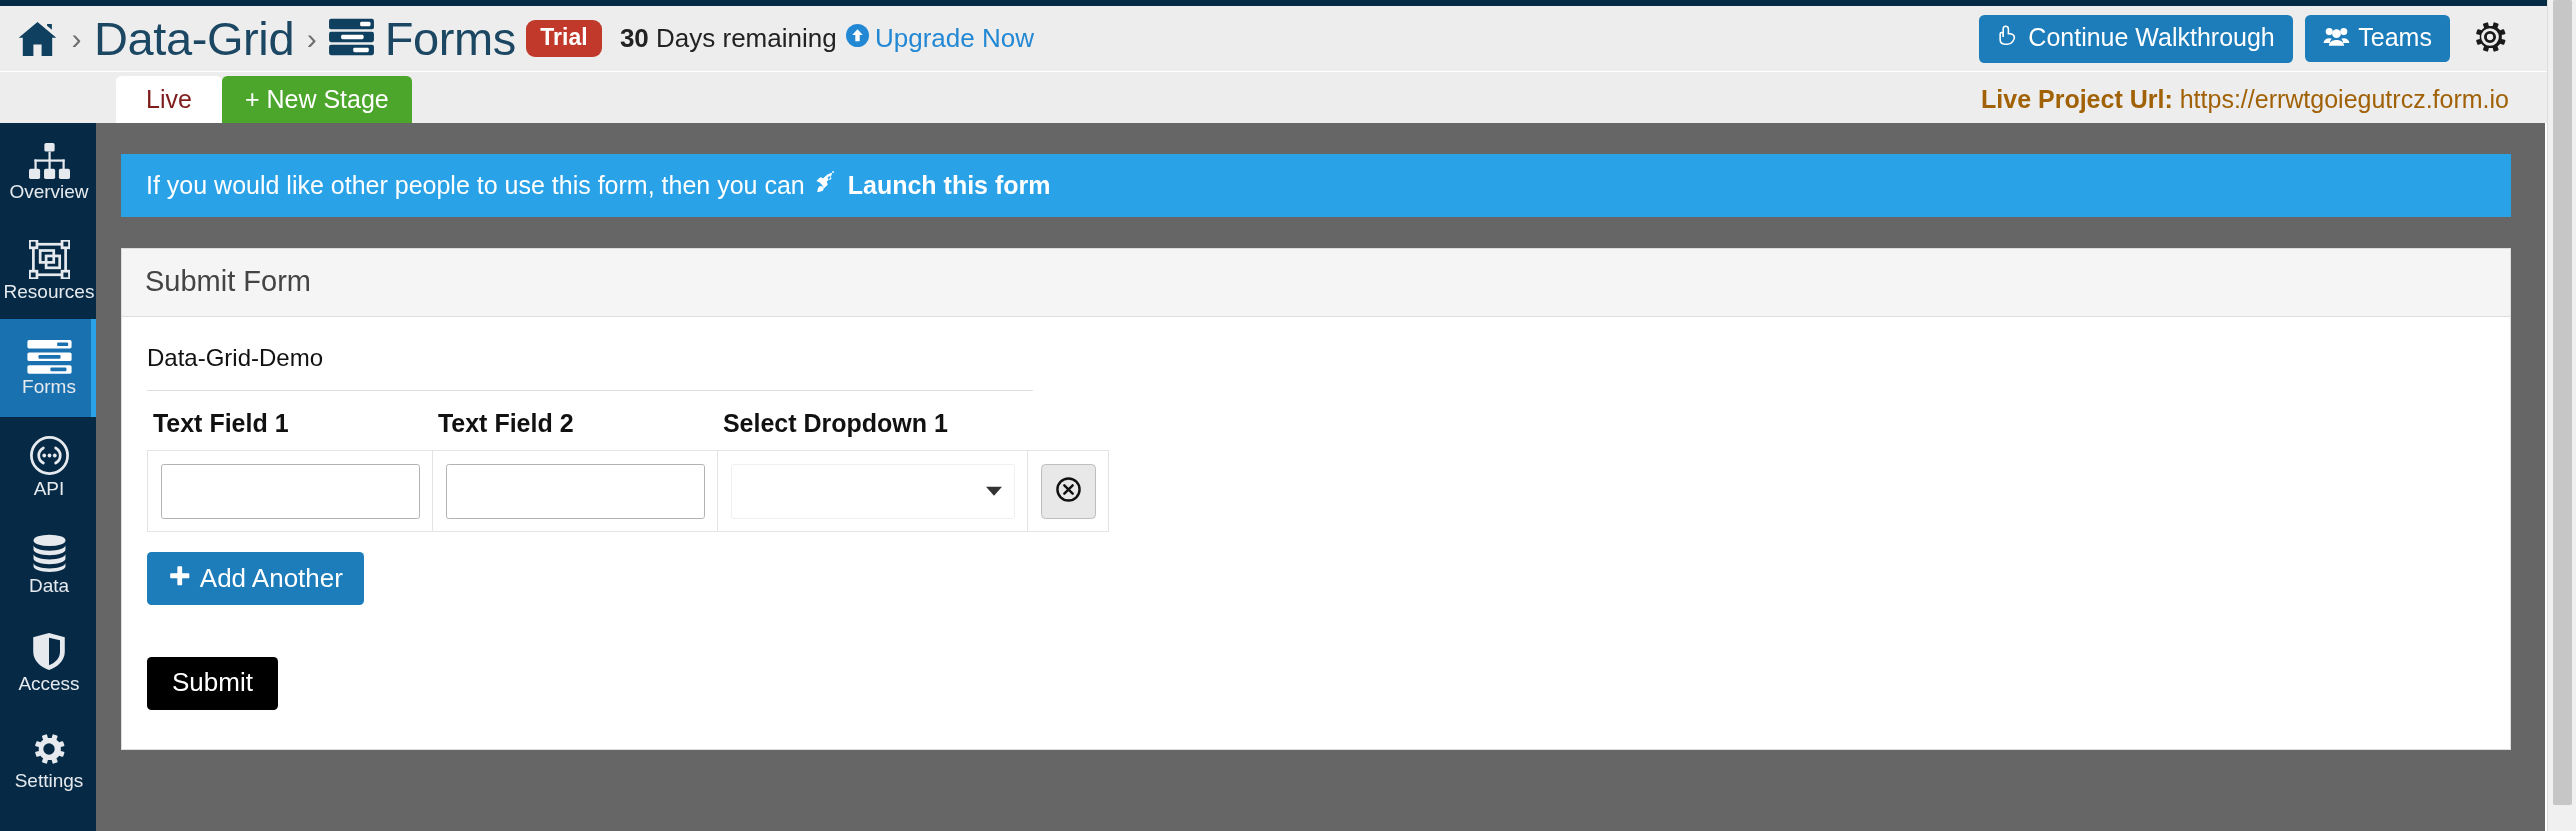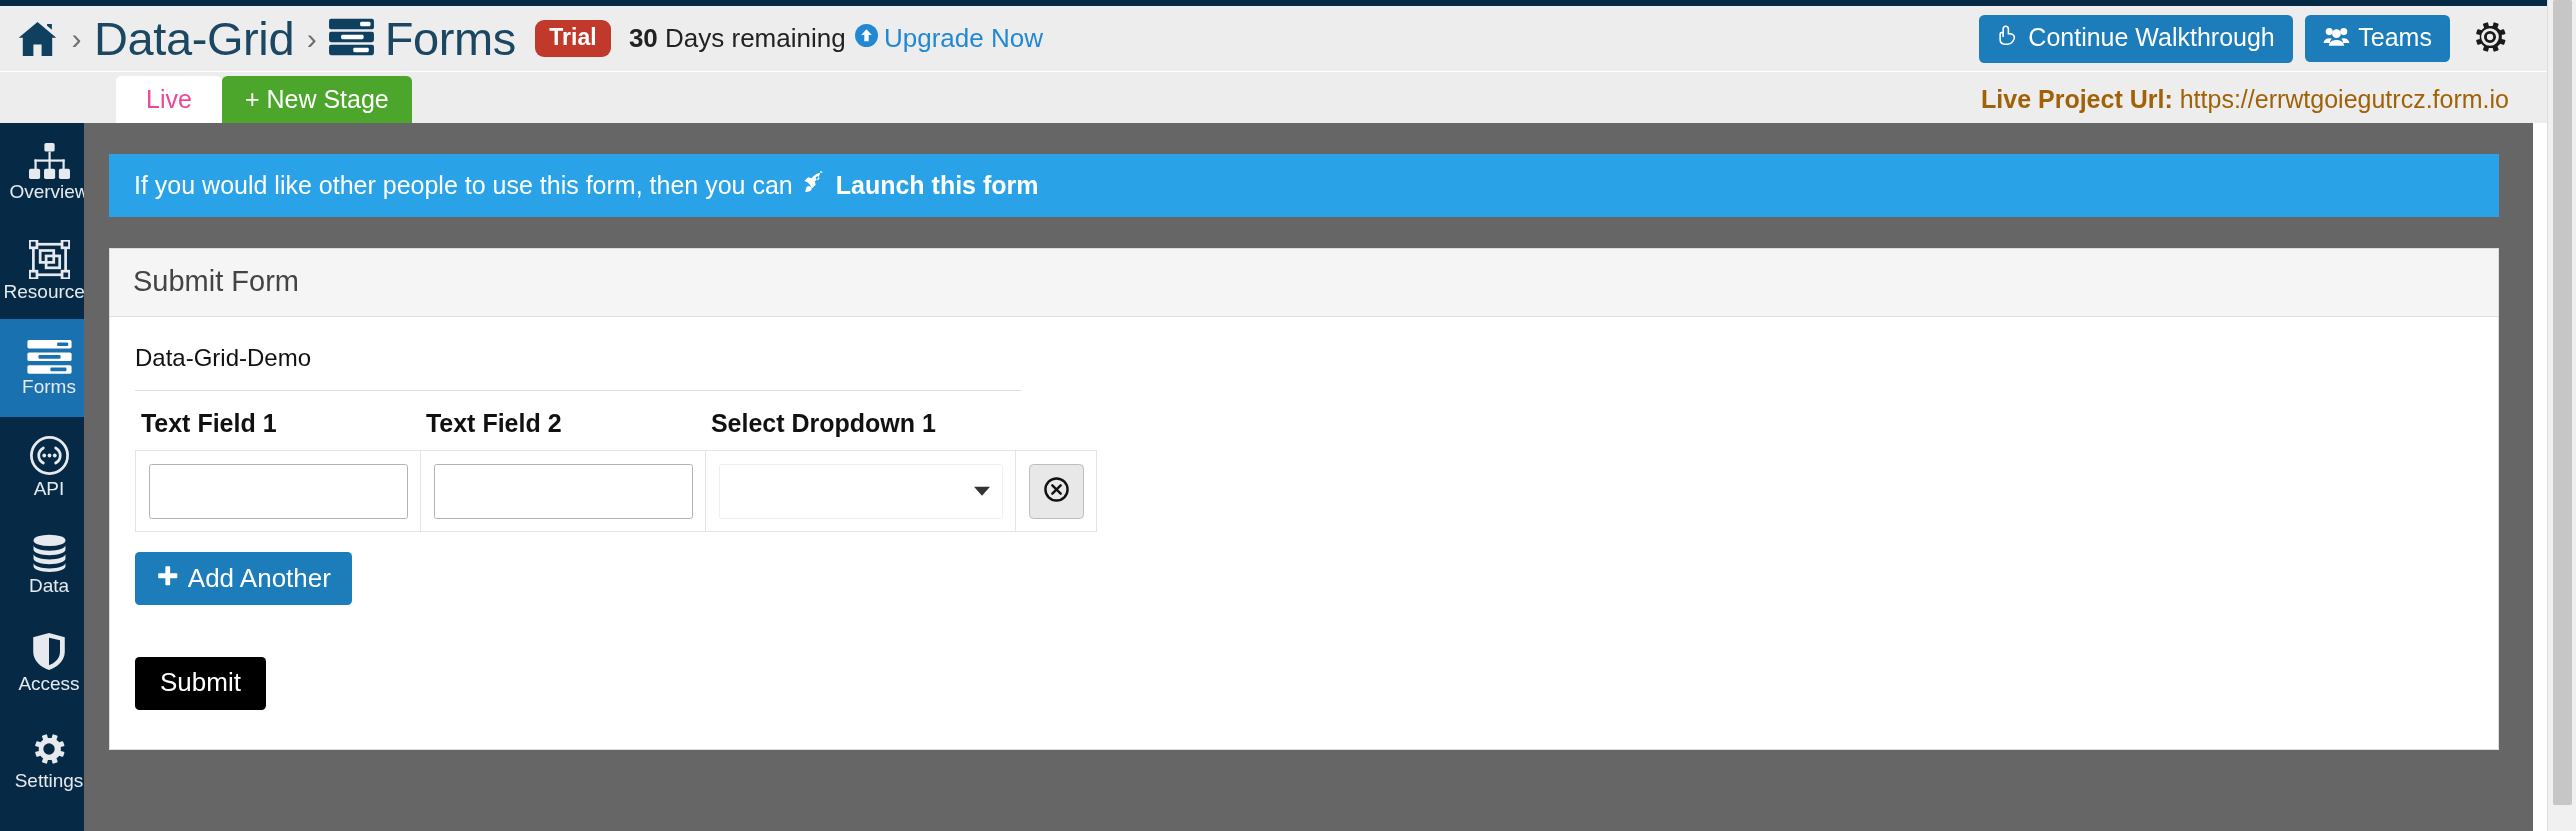--- a/index.html
+++ b/index.html
@@ -26,21 +26,21 @@
   .home-icon { width: 43px; height: 39px; display: inline-flex; align-items: center; justify-content: center; }
   .crumb-sep { color: #6e6e6e; font-size: 30px; margin: 0 12.5px; font-weight: 300; }
   .crumb-link {
     color: #1b4763; font-size: 47px; font-weight: 300; letter-spacing: -0.4px;
     text-decoration: none;
   }
   .crumb-forms { display: inline-flex; align-items: center; gap: 10.7px; }
   .forms-glyph { display: inline-block; }
   .trial-badge {
     background: #c0392b; color: #fff; font-size: 23px; font-weight: 600;
-    border-radius: 9px; padding: 6.3px 14.3px 8px; margin-left: 19px; line-height: 1;
+    border-radius: 9px; padding: 6.3px 14.3px 8px; margin-left: 10px; line-height: 1;
   }
   .days-text { font-size: 26px; color: #222; margin-left: 18px; white-space: nowrap; }
   .days-text b { font-weight: 700; }
   .upgrade-link {
     color: #2388d4; font-size: 26px; text-decoration: none; margin-left: 9px;
     display: inline-flex; align-items: center; gap: 6.3px; white-space: nowrap;
   }
 
   .header-right {
     margin-left: auto; display: flex; align-items: center; gap: 12.5px; padding-right: 34px;
@@ -56,21 +56,21 @@
     display: inline-flex; align-items: center;
   }
 
   
   .stagebar {
     position: absolute; top: 72px; left: 0; width: 2547px; height: 52px;
     background: #ededed;
   }
   .stage-tabs { position: absolute; left: 116px; top: 0; display: flex; align-items: flex-end; height: 52px; }
   .stage-tab {
-    background: #ffffff; color: #ec4899; font-size: 25px; padding: 10.7px 30px 12.5px;
+    background: #ffffff; color: #7f1d1d; font-size: 25px; padding: 10.7px 30px 12.5px;
     border: none; border-radius: 5.4px 5.4px 0 0; cursor: pointer; line-height: 1;
     font-family: "Liberation Sans", sans-serif;
   }
   .stage-new {
     background: #4ba62b; color: #fff; font-size: 25px; padding: 10.7px 23px 12.5px;
     border: none; border-radius: 5.4px 5.4px 0 0; cursor: pointer; line-height: 1;
     font-family: "Liberation Sans", sans-serif;
   }
   .project-url {
     position: absolute; right: 38px; top: 12.5px; font-size: 25px; color: #a16207;
@@ -91,21 +91,21 @@
   }
   .side-item.active { background: #1a71b0; }
   .side-item.active::after {
     content: ""; position: absolute; right: 0; top: 0; bottom: 0; width: 7.2px;
     background: #2aa2e8;
   }
   .side-label { font-size: 19px; line-height: 1; }
 
   
   .content {
-    position: absolute; top: 123px; left: 84px; width: 2449px; height: 708px;
+    position: absolute; top: 123px; left: 96px; width: 2449px; height: 708px;
     background: #666666;
   }
   .alert {
     position: absolute; top: 31px; left: 25px; width: 2390px; height: 63px;
     background: #2aa2e8; color: #ffffff;
     display: flex; align-items: center; padding-left: 25px;
     font-size: 25px;
   }
   .launch-link { color: #fff; text-decoration: none; font-weight: 700;
      display: inline-flex; gap: 12px; margin-left: 8px; }

